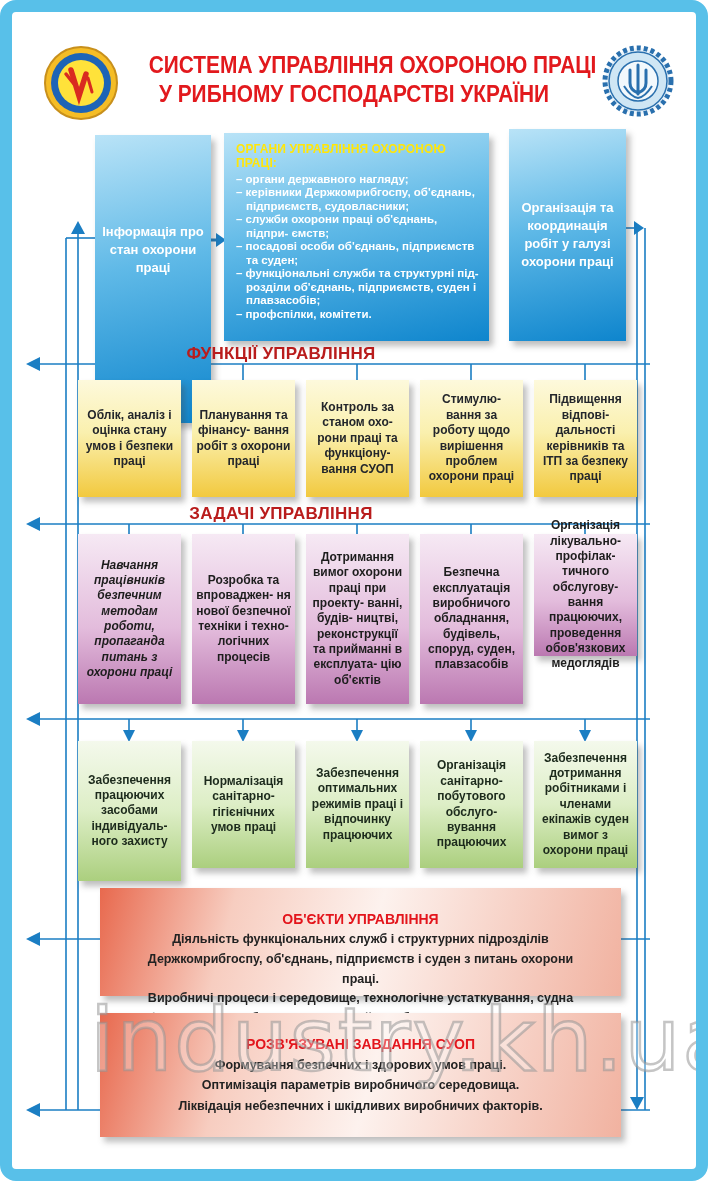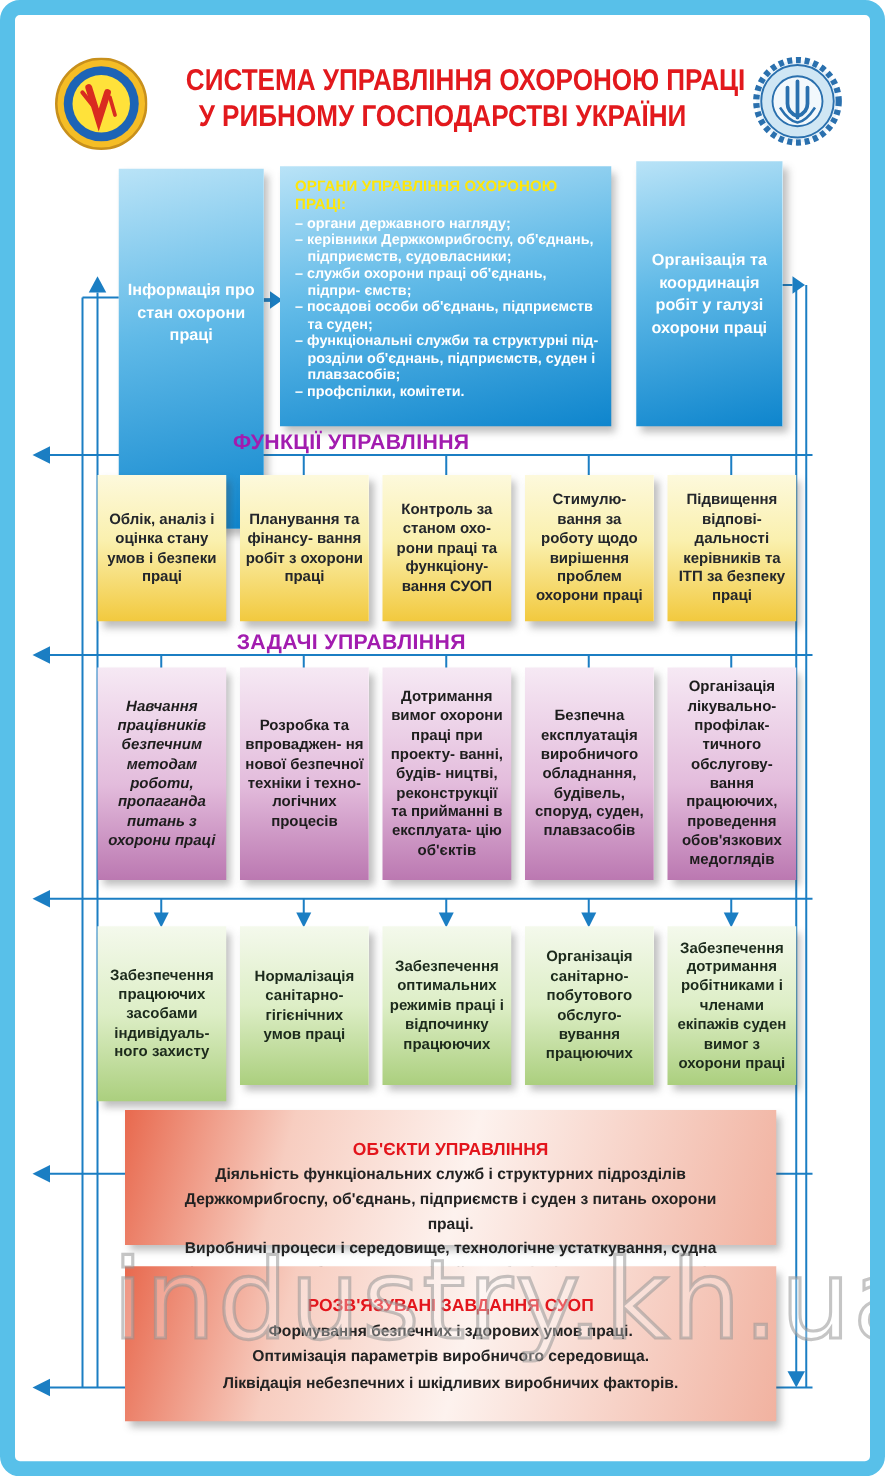--- a/index.html
+++ b/index.html
@@ -15,21 +15,21 @@
   .box{position:absolute;z-index:2;display:flex;align-items:center;justify-content:center;
        text-align:center;font-weight:bold;box-shadow:4px 5px 6px rgba(70,70,70,.35);}
   .blue{background:linear-gradient(168deg,#b9e3f7 0%,#5fb9e7 45%,#0e85cd 100%);color:#fff;}
   .info-box{left:95px;top:135px;width:116px;height:200px;font-size:13px;line-height:1.4;
             align-items:flex-start;padding-top:88px;}
   .coord-box{left:509px;top:129px;width:117px;height:212px;font-size:13px;line-height:1.4;}
   .organs-box{left:224px;top:133px;width:265px;height:208px;display:block;text-align:left;
               padding:9px 10px 6px 12px;box-sizing:border-box;}
   .organs-header{color:#ffe60a;font-size:12px;margin-bottom:3px;letter-spacing:.1px;}
   .organ-item{color:#fff;font-size:11.5px;line-height:1.17;padding-left:10px;text-indent:-10px;}
-  .section-heading{position:absolute;left:0;width:562px;text-align:center;color:#a21caf;
+  .section-heading{position:absolute;left:0;width:562px;text-align:center;color:#b91c1c;
                    font-weight:bold;font-size:17px;letter-spacing:.3px;z-index:2;}
   .cell{width:103px;font-size:12px;line-height:1.28;padding:4px;box-sizing:border-box;color:#23262b;}
   .yellow{background:linear-gradient(180deg,#fdf9dc 0%,#faf0ae 45%,#f2c93e 100%);}
   .purple{background:linear-gradient(180deg,#f6e9f4 0%,#e3bcdc 55%,#bb78b1 100%);color:#1d1d1d;}
   .greenc{background:linear-gradient(180deg,#f4f9ec 0%,#ddeec6 50%,#abcf7e 100%);color:#1c2a1c;}
   .salmon{background:linear-gradient(105deg,#e8694e 0%,#f7cdc0 25%,#fdf2ee 52%,#f1b2a0 100%);
           display:block;text-align:center;box-sizing:border-box;color:#222;}
   .objects-box{left:100px;top:888px;width:521px;height:108px;padding-top:23px;}
   .solved-box{left:100px;top:1013px;width:521px;height:124px;padding-top:23px;}
   .salmon-heading{color:#e3151c;font-size:14px;font-weight:bold;margin-bottom:3px;}
@@ -147,21 +147,21 @@
   </div>
 <div class="box cell purple" style="left:192px;top:534px;height:170px;">
   <span>Розробка та впроваджен- ня нової безпечної техніки і техно- логічних процесів</span>
   </div>
 <div class="box cell purple" style="left:306px;top:534px;height:170px;">
   <span>Дотримання вимог охорони праці при проекту- ванні, будів- ництві, реконструкції та прийманні в експлуата- цію об'єктів</span>
   </div>
 <div class="box cell purple" style="left:420px;top:534px;height:170px;">
   <span>Безпечна експлуатація виробничого обладнання, будівель, споруд, суден, плавзасобів</span>
   </div>
-<div class="box cell purple" style="left:534px;top:534px;height:170px;">
+<div class="box cell purple" style="left:534px;top:534px;height:122px;">
   <span>Організація лікувально- профілак- тичного обслугову- вання працюючих, проведення обов'язкових медоглядів</span>
   </div>
 
 <div class="box cell greenc" style="left:78px;top:741px;height:140px;">
   <span>Забезпечення працюючих засобами індивідуаль- ного захисту</span>
   </div>
 <div class="box cell greenc" style="left:192px;top:741px;height:127px;">
   <span>Нормалізація санітарно- гігієнічних умов праці</span>
   </div>
 <div class="box cell greenc" style="left:306px;top:741px;height:127px;">

